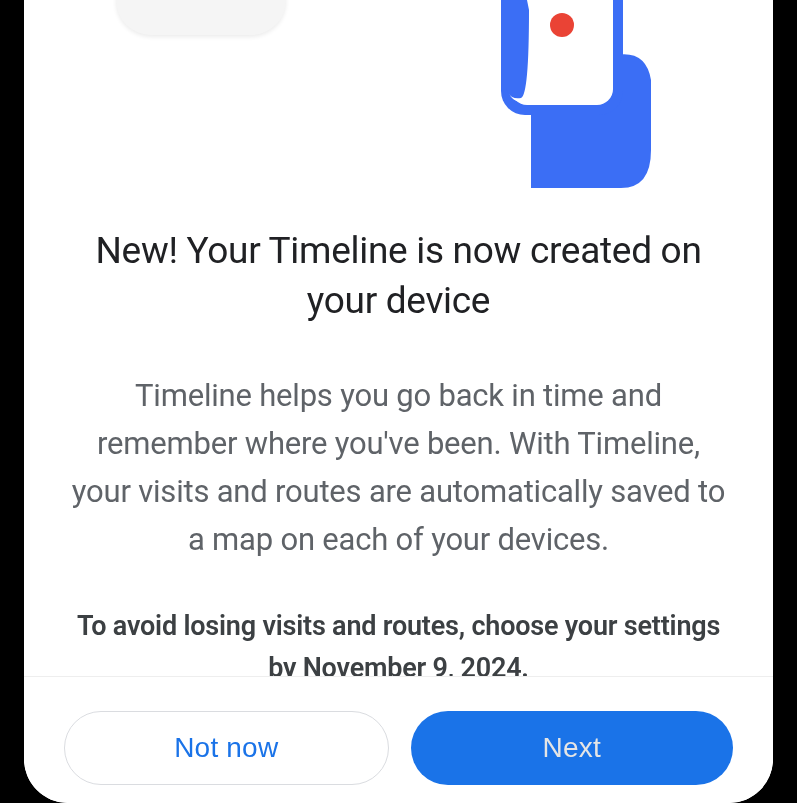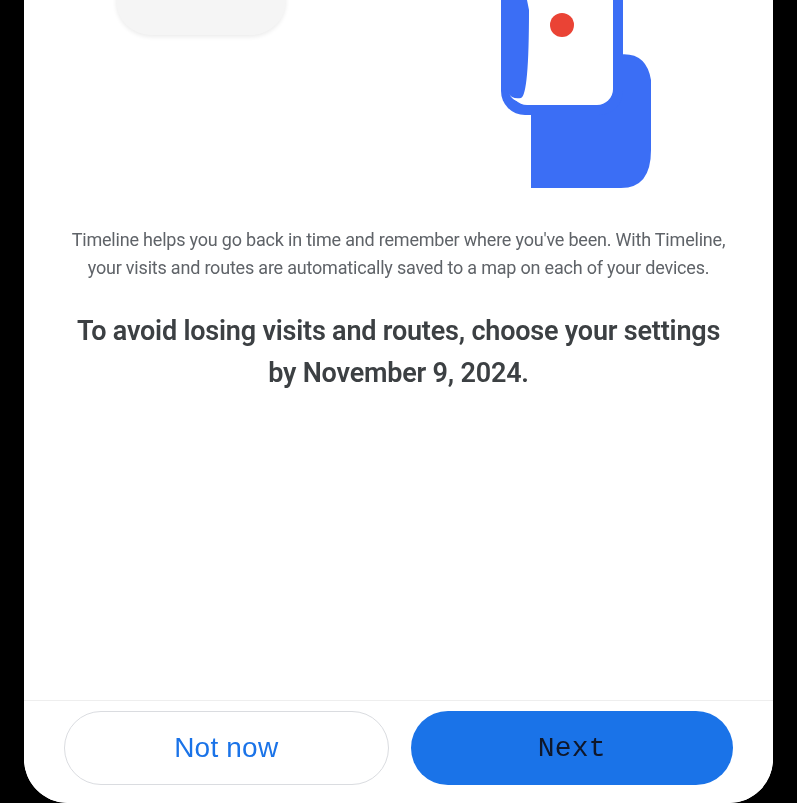--- a/index.html
+++ b/index.html
@@ -58,60 +58,59 @@
     }
     .heading {
       font-size: 37px;
       font-weight: 400;
       color: #202124;
       line-height: 1.35;
       margin-bottom: 46px;
       letter-spacing: -0.3px;
     }
     .body-text {
-      font-size: 18px;
+      font-size: 31px;
       font-weight: 400;
       color: #5f6368;
       line-height: 1.55;
-      margin-bottom: 29px;
+      margin-bottom: 42px;
       letter-spacing: -0.2px;
     }
     .bold-text {
       font-size: 27px;
       font-weight: 600;
       color: #3c4043;
       line-height: 1.55;
       letter-spacing: -0.2px;
     }
     .button-bar {
       display: flex;
       gap: 22px;
-      padding: 10px 40px 18px 40px;
+      padding: 34px 40px 18px 40px;
       border-top: 1px solid #eeeeee;
       background: #fff;
     }
     .btn {
       flex: 1;
       height: 74px;
       border-radius: 37px;
       font-size: 28px;
       font-weight: 500;
       cursor: pointer;
       border: none;
       letter-spacing: 0.2px;
     }
     .btn-secondary {
       background: #fff;
       color: #1a73e8;
       border: 1.5px solid #dadce0;
     }
     .btn-primary {
       background: #1a73e8;
-      color: #0f172a;
-      font-family: Liberation Mono, monospace;
+      color: #e5e5e5;
     }
   </style>
 </head>
 <body>
 
 <div class="phone-frame">
 
   <div class="illustration-area">
     <div class="cloud-shape"></div>
     <div class="hand-phone">
@@ -130,20 +129,21 @@
         <circle cx="49" cy="80" r="10" fill="none" stroke="#fff" stroke-width="2.5"></circle>
         <circle cx="49" cy="105" r="10" fill="none" stroke="#fff" stroke-width="2.5"></circle>
         <circle cx="49" cy="130" r="10" fill="none" stroke="#fff" stroke-width="2.5"></circle>
 
         <path d="M 35 50 Q 30 45 35 35 Q 45 25 55 35 L 58 50 Q 58 135 50 138 Q 38 140 35 128 Z" fill="#3b6ef5"></path>
       </svg>
     </div>
   </div>
 
   <div class="content-area">
+    <h1 class="heading">New! Your Timeline is now created on your device</h1>
     <p class="body-text">Timeline helps you go back in time and remember where you've been.  With Timeline, your visits and routes are automatically saved to a map on each of your devices.</p>
     <p class="bold-text">To avoid losing visits and routes, choose your settings by November 9, 2024.</p>
   </div>
 
   <div class="button-bar">
     <button class="btn btn-secondary">Not now</button>
     <button class="btn btn-primary">Next</button>
   </div>
 
 </div>

